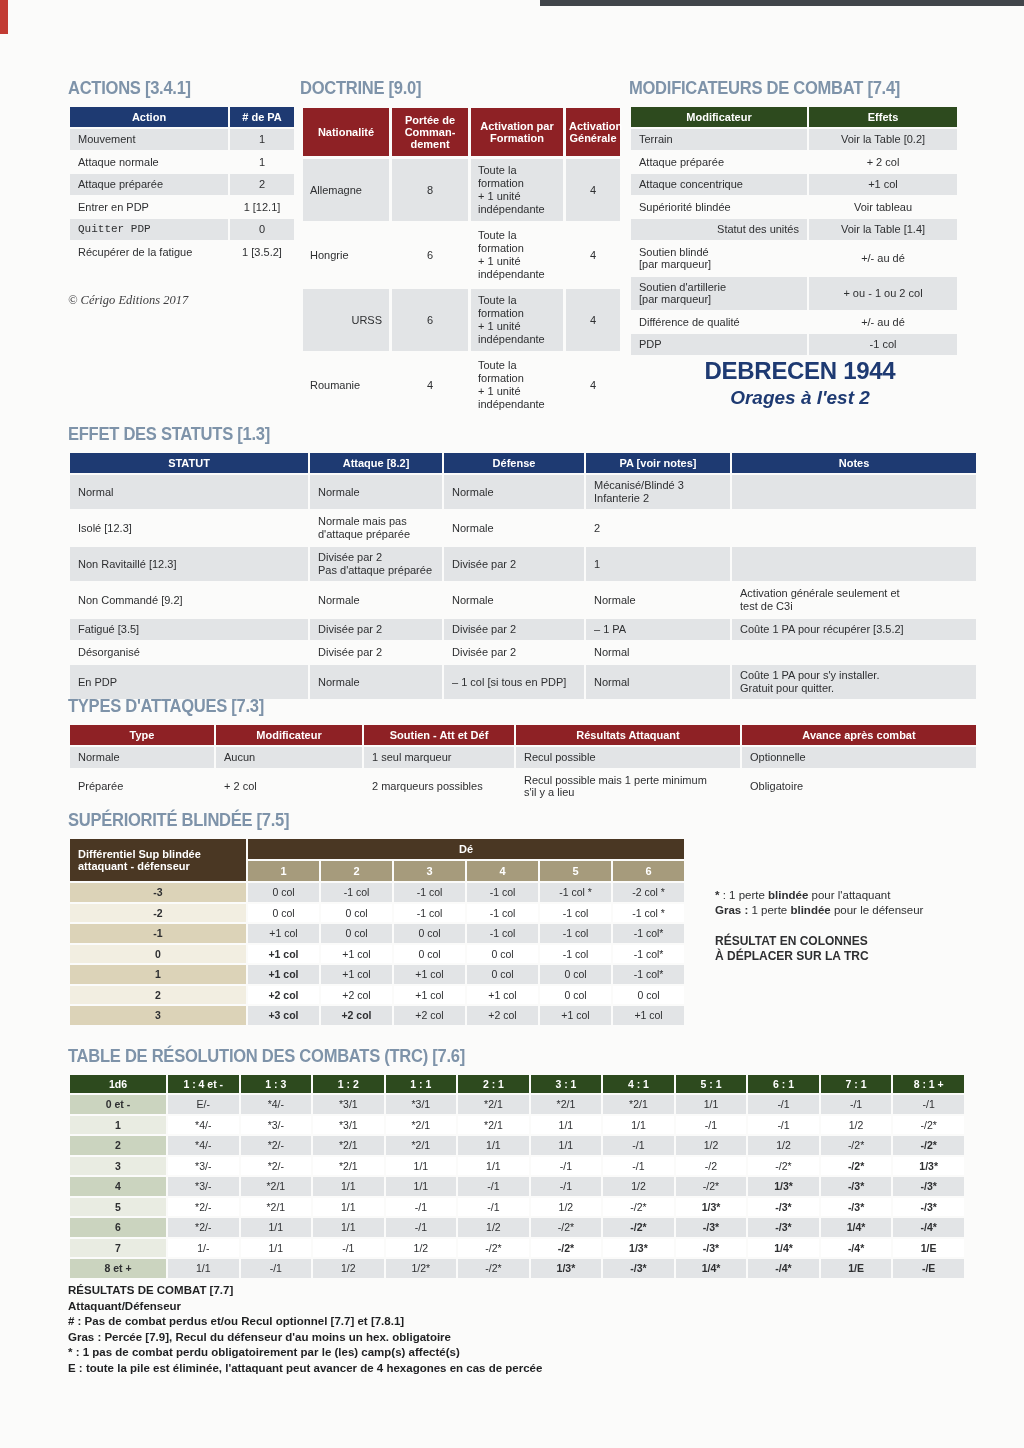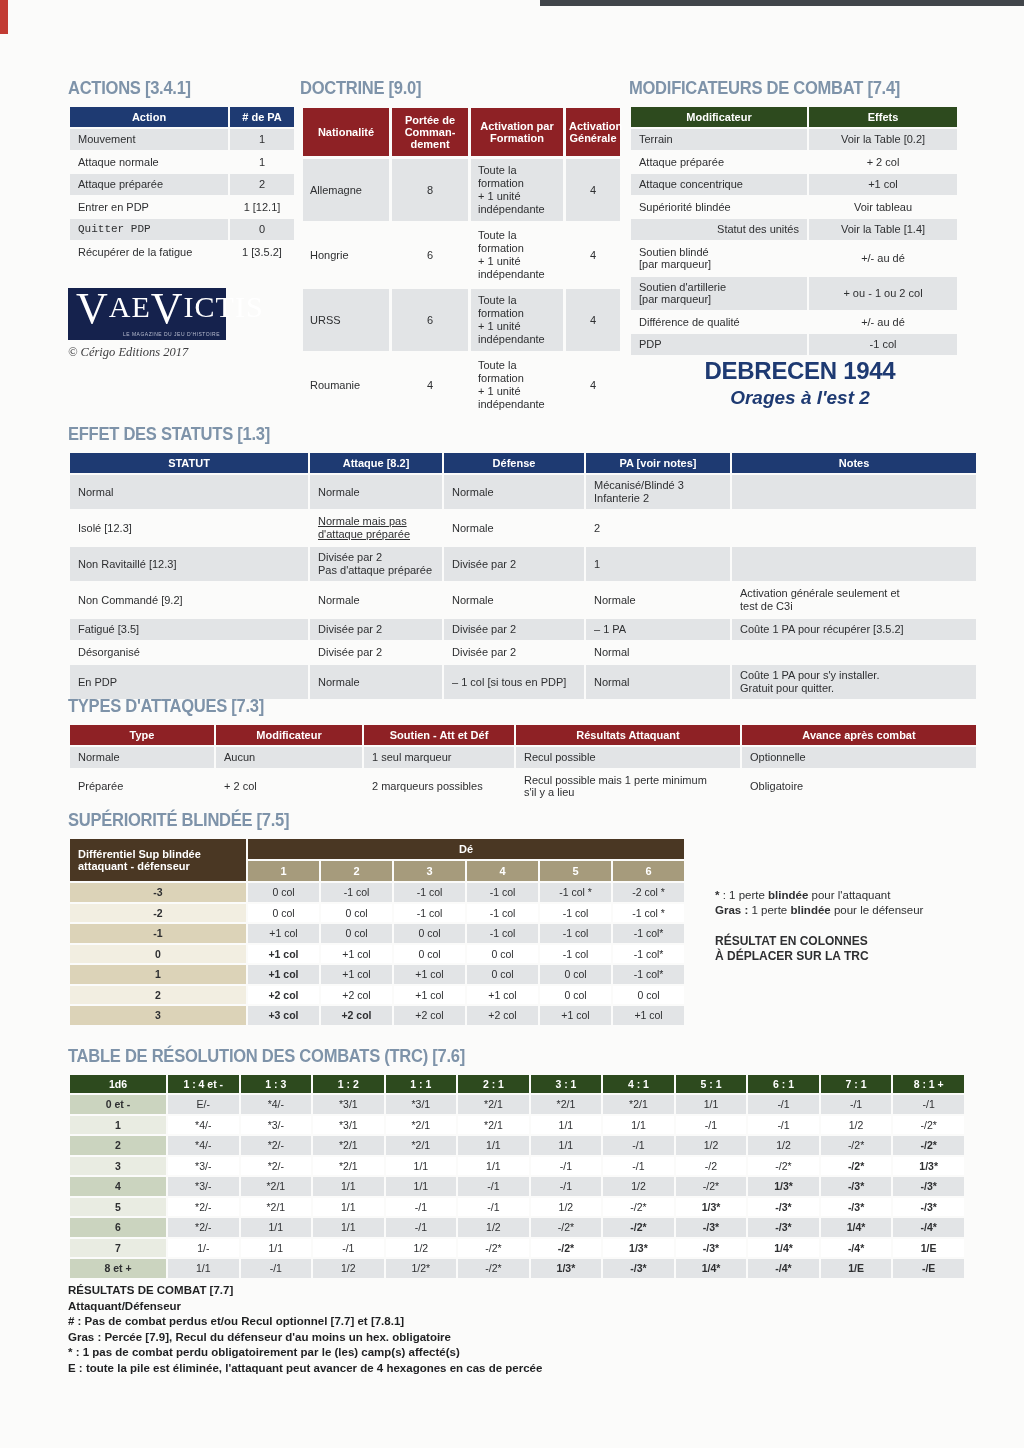--- a/index.html
+++ b/index.html
@@ -154,21 +154,21 @@
           <tr>
             <td style="text-align: left;">Hongrie</td>
             <td style="text-align: center;">6</td>
             <td style="text-align: left;">Toute la
 formation
 + 1 unité
 indépendante</td>
             <td style="text-align: center;">4</td>
           </tr>
           <tr class="striped">
-            <td style="text-align: left;">URSS</td>
+            <td style="text-align: right;">URSS</td>
             <td style="text-align: center;">6</td>
             <td style="text-align: left;">Toute la
 formation
 + 1 unité
 indépendante</td>
             <td style="text-align: center;">4</td>
           </tr>
           <tr>
             <td style="text-align: left;">Roumanie</td>
             <td style="text-align: center;">4</td>
@@ -232,24 +232,20 @@
           </tr>
           <tr class="striped">
             <td style="text-align: left;">PDP</td>
             <td style="text-align: center;">-1 col</td>
           </tr>
         </tbody>
       </table>
   </div>
 
   <div class="section" style="left:68px;top:288px;">
-    <div id="logo-box">
-      <div id="logo-text"><span class="logo-v">V</span><span>AE</span><span class="logo-v">V</span><span>ICTIS</span></div>
-      <div id="logo-sub">LE MAGAZINE DU JEU D'HISTOIRE</div>
-    </div>
     <div id="copyright">© Cérigo Editions 2017</div>
   </div>
 
   <div class="section" id="game-title-block" style="left:640px;top:357px;width:320px;">
     <div id="game-title">DEBRECEN 1944</div>
     <div id="game-subtitle">Orages à l'est 2</div>
   </div>
 
   <div class="section" style="left:68px;top:424px;width:898px;">
     <h2 class="sec-title">EFFET DES STATUTS [1.3]</h2>
@@ -274,21 +270,21 @@
           <tr class="striped">
             <td style="text-align: left;">Normal</td>
             <td style="text-align: left;">Normale</td>
             <td style="text-align: left;">Normale</td>
             <td style="text-align: left;">Mécanisé/Blindé 3
 Infanterie 2</td>
             <td style="text-align: left;"></td>
           </tr>
           <tr>
             <td style="text-align: left;">Isolé [12.3]</td>
-            <td style="text-align: left; text-decoration: underline;">Normale mais pas
+            <td style="text-align: left;">Normale mais pas
 d'attaque préparée</td>
             <td style="text-align: left;">Normale</td>
             <td style="text-align: left;">2</td>
             <td style="text-align: left;"></td>
           </tr>
           <tr class="striped">
             <td style="text-align: left;">Non Ravitaillé [12.3]</td>
             <td style="text-align: left;">Divisée par 2
 Pas d'attaque préparée</td>
             <td style="text-align: left;">Divisée par 2</td>

